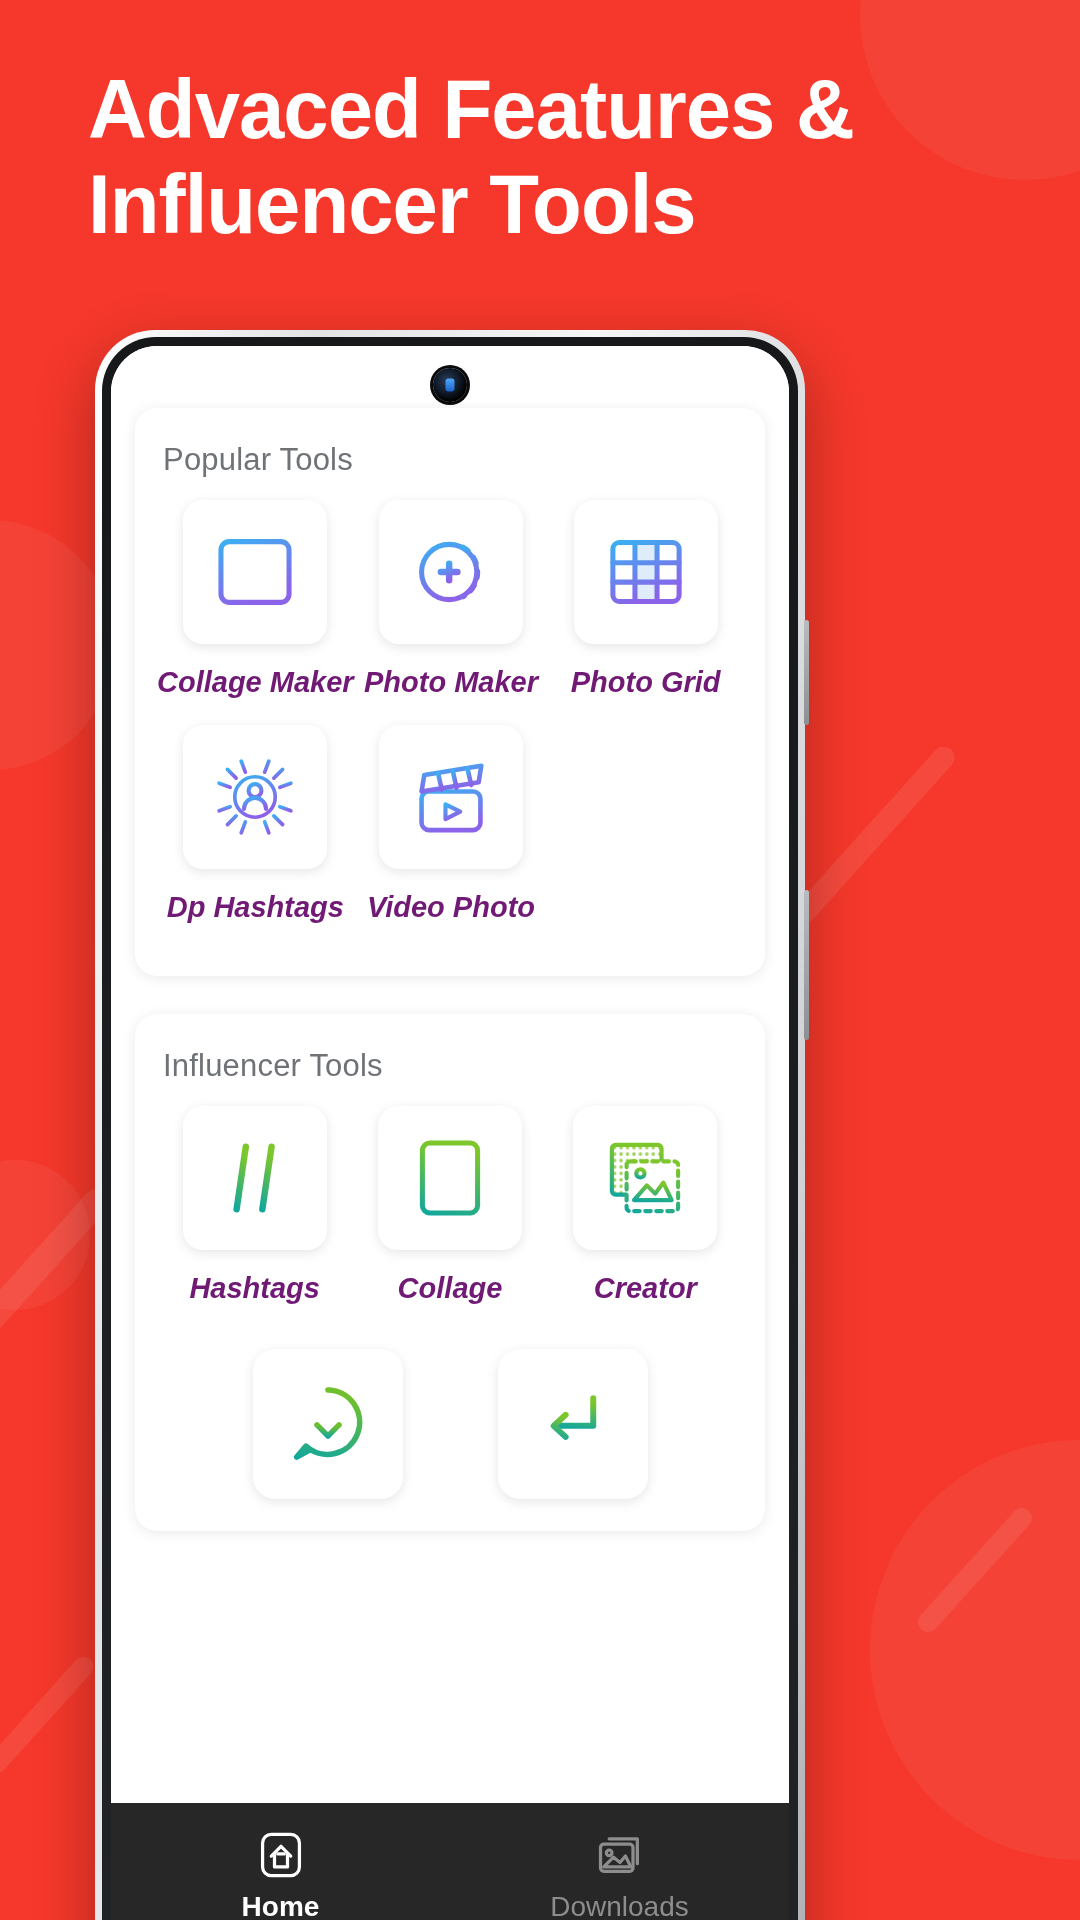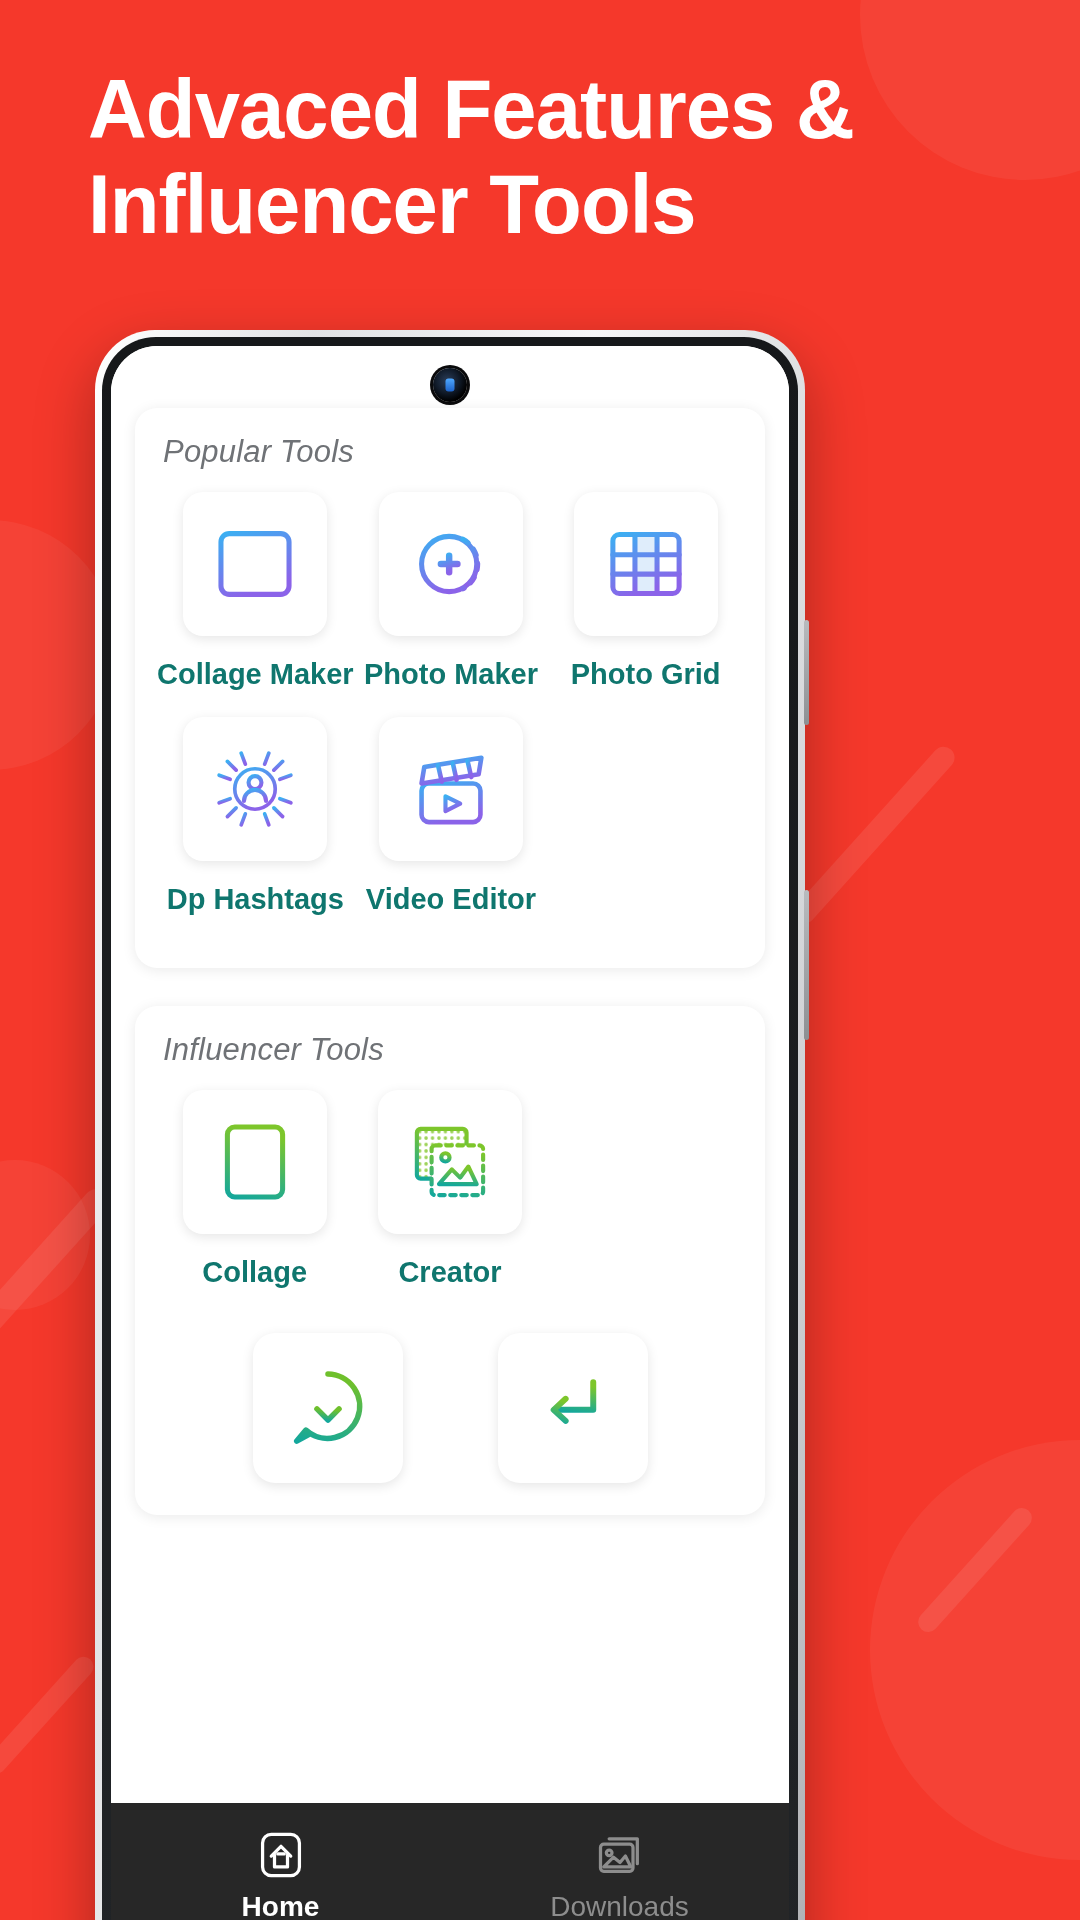--- a/index.html
+++ b/index.html
@@ -85,37 +85,38 @@
     background:#ffffff;
     border-radius:22px;
     box-shadow:0 2px 14px rgba(0,0,0,0.085);
     margin:0 24px 38px 24px;
     padding:26px 22px 26px 22px;
   }
   .card-first { margin-top:62px; }
 
   .section-label {
     font-size:31px; color:#6f7276; font-weight:400;
-    letter-spacing:.2px; margin:0 0 22px 6px;font-style:italic;
+    letter-spacing:.2px; margin:8px 0 22px 6px;
   }
 
   .grid { display:grid; grid-template-columns:repeat(3,1fr); }
 
   .tile { display:flex; flex-direction:column; align-items:center; }
   .tile-box {
     width:144px; height:144px; border-radius:20px;
     background:#ffffff;
     box-shadow:0 3px 12px rgba(0,0,0,0.10);
     display:flex; align-items:center; justify-content:center;
   }
   .tile-box svg { width:92px; height:92px; display:block; }
   .tile-label {
-    font-size:29px; font-weight:bold; color:#0f766e;
+    font-size:29px; font-weight:bold; color:#701a75;
     margin-top:22px; margin-bottom:26px; text-align:right;
     white-space:nowrap;
+    font-style:italic;
   }
 
   .grid-two {
     display:grid; grid-template-columns:repeat(2,1fr);
     justify-items:center; padding:18px 48px 6px 48px;
   }
   .tile-big .tile-box { width:150px; height:150px; border-radius:22px; }
 
   
   .navbar {
@@ -271,32 +272,51 @@
                   <g fill="none" stroke="url(#gp5)" stroke-width="5" stroke-linecap="round" stroke-linejoin="round">
                     <rect x="18" y="44" width="64" height="42" rx="8"></rect>
                     <path d="M18 44 L21 26 L83 16 L80 34 Z"></path>
                     <path d="M36 24.5 L40 42"></path>
                       <path d="M52 22 L56 40"></path>
                       <path d="M68 19.5 L72 37"></path>
                     <path d="M44 58 L60 66 L44 74 Z" stroke-width="4.5"></path>
                   </g>
                 </svg>
               </div>
-              <div class="tile-label">Video Editor</div>
+              <div class="tile-label">Video Photo</div>
             </div>
 
 
           </div>
         </div>
 
         <div class="card">
           <div class="section-label">Influencer Tools</div>
 
           <div class="grid">
 
+            <div class="tile">
+              <div class="tile-box">
+                <svg viewBox="0 0 100 100">
+                  <defs>
+                      <linearGradient id="gi1" x1="0.2" y1="0" x2="0" y2="1">
+                    <stop offset="0" stop-color="#7DC62B"></stop>
+                        <stop offset="1" stop-color="#13A79C"></stop>
+                  </linearGradient>
+                    </defs>
+                  <g fill="none" stroke="url(#gi1)" stroke-width="7" stroke-linecap="round">
+                    <path d="M40 16 L30 84"></path>
+                      <path d="M68 16 L58 84"></path>
+                    <path d="M20 38 H80"></path>
+                      <path d="M16 64 H76"></path>
+                  </g>
+                </svg>
+              </div>
+              <div class="tile-label">Hashtags</div>
+            </div>
 
             <div class="tile">
               <div class="tile-box">
                 <svg viewBox="0 0 100 100">
                   <defs>
                       <linearGradient id="gi2" x1="0.2" y1="0" x2="0" y2="1">
                     <stop offset="0" stop-color="#7DC62B"></stop>
                         <stop offset="1" stop-color="#13A79C"></stop>
                   </linearGradient>
                     </defs>

